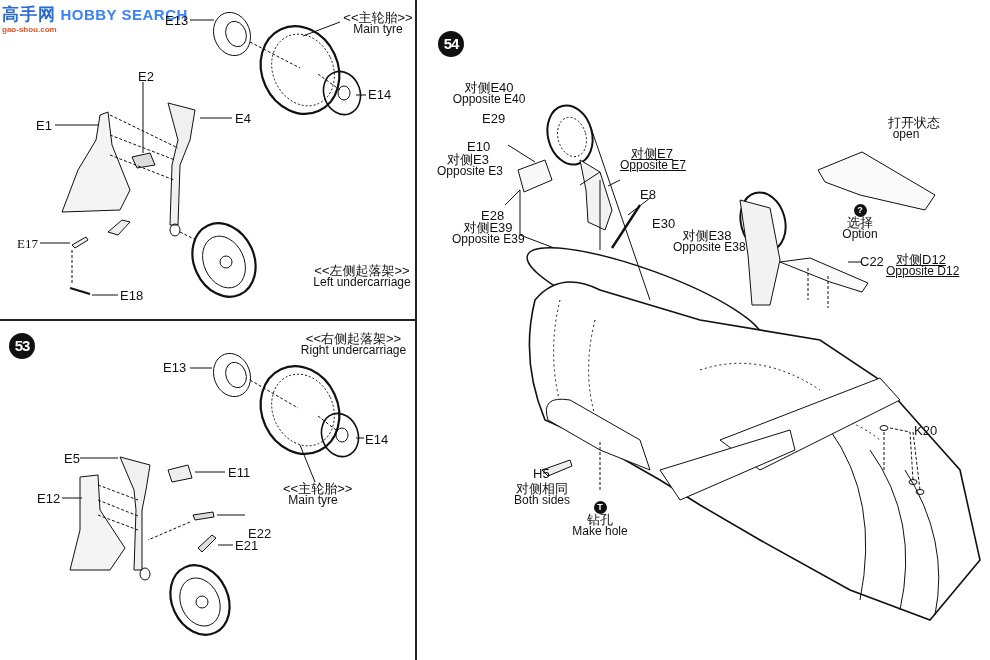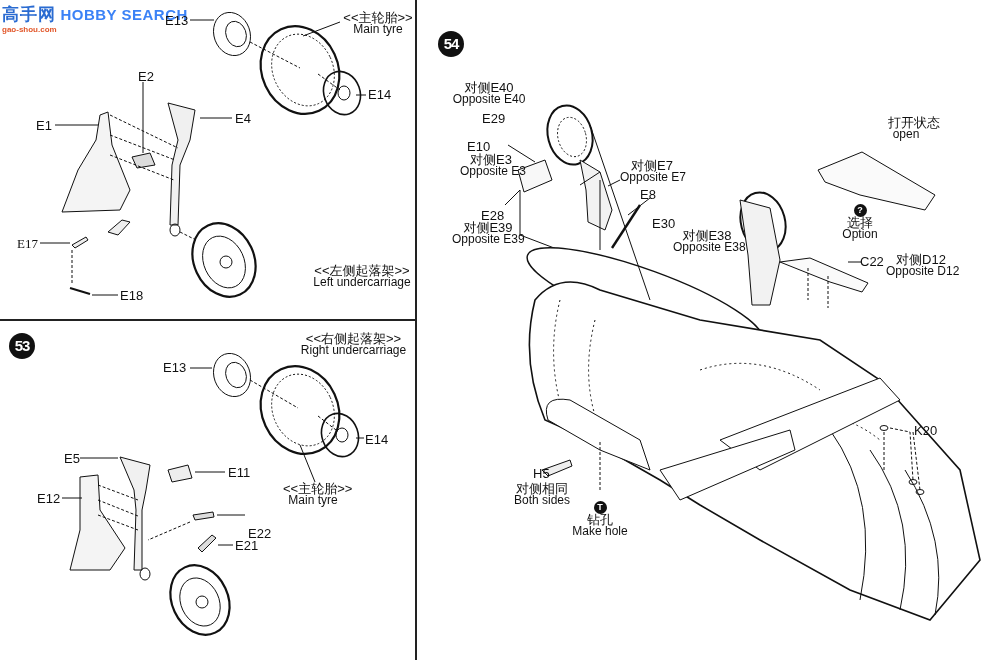--- a/index.html
+++ b/index.html
@@ -194,50 +194,50 @@
 </div>
 
 <div class="badge" style="left:438px;top:7px;margin-top:24px;">54</div>
 
 <div class="lbl center" style="left:444px;top:82px;width:90px;">
   <div class="cn">对侧E40</div>
   <div>Opposite E40</div>
 </div>
 <div class="lbl part" style="left:482px;top:112px;">E29</div>
 <div class="lbl part" style="left:467px;top:140px;text-align:center;">E10</div>
-<div class="lbl center" style="left:437px;top:154px;width:62px;margin-left:23px;">
+<div class="lbl center" style="left:437px;top:154px;width:62px;">
   <div class="cn">对侧E3</div>
   <div>Opposite E3</div>
 </div>
 <div class="lbl part" style="left:481px;top:209px;">E28</div>
 <div class="lbl center" style="left:452px;top:222px;width:72px;">
   <div class="cn">对侧E39</div>
   <div>Opposite E39</div>
 </div>
-<div class="lbl center" style="left:620px;top:160px;width:64px;">
+<div class="lbl center" style="left:620px;top:148px;width:64px;text-decoration:underline;">
   <div class="cn">对侧E7</div>
   <div>Opposite E7</div>
 </div>
 <div class="lbl part" style="left:640px;top:188px;">E8</div>
 <div class="lbl part" style="left:652px;top:217px;">E30</div>
 <div class="lbl center" style="left:673px;top:230px;width:68px;">
   <div class="cn">对侧E38</div>
   <div>Opposite E38</div>
 </div>
 <div class="lbl center" style="left:880px;top:117px;width:36px;margin-left:8px;">
   <div class="cn">打开状态</div>
   <div>open</div>
 </div>
 <div class="lbl center" style="left:838px;top:203px;width:44px;">
   <span class="mini-badge">?</span>
   <div class="cn">选择</div>
   <div>Option</div>
 </div>
 <div class="lbl part" style="left:860px;top:255px;">C22</div>
-<div class="lbl center" style="left:886px;top:254px;width:70px;">
+<div class="lbl center" style="left:886px;top:254px;width:70px;text-decoration:underline;">
   <div class="cn">对侧D12</div>
   <div>Opposite D12</div>
 </div>
 <div class="lbl part" style="left:914px;top:424px;">K20</div>
 <div class="lbl part" style="left:533px;top:467px;">H5</div>
 <div class="lbl center" style="left:512px;top:483px;width:60px;">
   <div class="cn">对侧相同</div>
   <div>Both sides</div>
 </div>
 <div class="lbl center" style="left:570px;top:500px;width:60px;">

